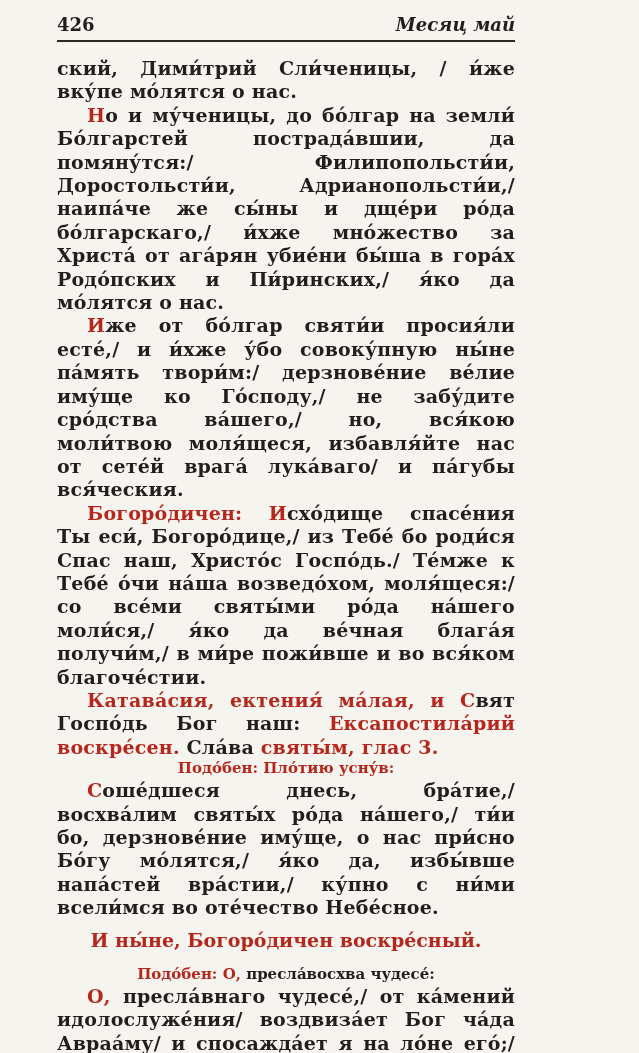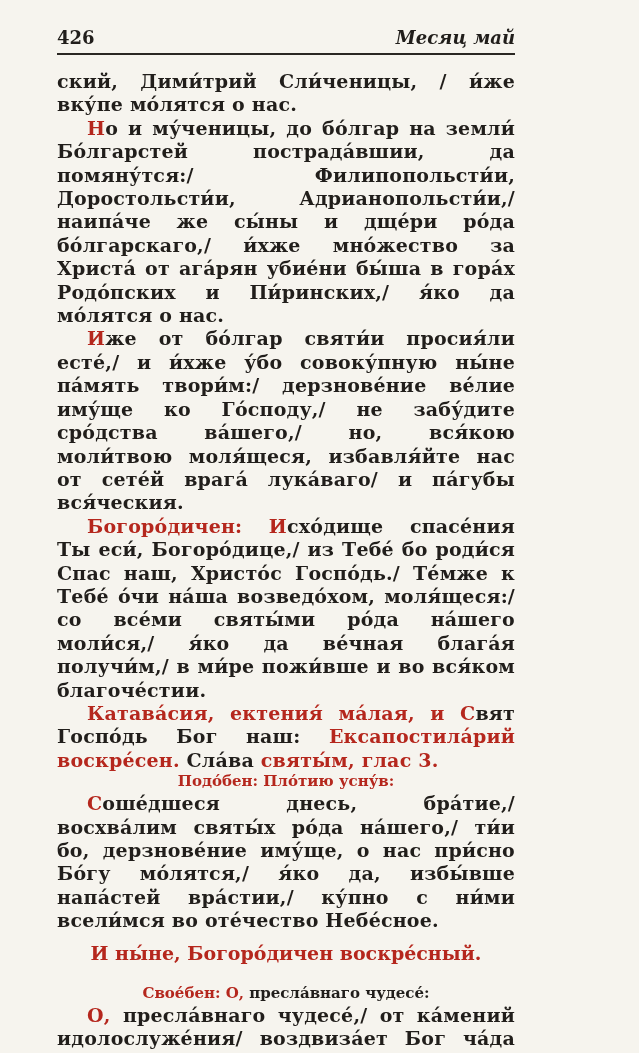--- a/index.html
+++ b/index.html
@@ -22,21 +22,20 @@
   }
   header.running-head {
     display: flex;
     justify-content: space-between;
     align-items: baseline;
     font-size: 18px;
     font-weight: bold;
   }
   .running-title {
     font-style: italic;
-    margin-top: 13px;
   }
   .rule {
     height: 2px;
     background: #2a2723;
     margin-top: 5px;
   }
   main.text-column {
     margin-top: 15px;
   }
   p.body {
@@ -51,21 +50,21 @@
     text-indent: 30px;
   }
   p.podoben {
     margin: 0 0 1px 0;
     font-size: 15px;
     line-height: 19px;
     font-weight: bold;
     text-align: center;
   }
   p.center-rubric {
-    margin: 9px 0 19px 0;
+    margin: 9px 0 13px 0;
     font-size: 19px;
     line-height: 23.4px;
     font-weight: bold;
     text-align: center;
   }
   .seg-black { color: #211e1b; }
   .seg-red   { color: #b5271d; }
 </style>
 </head>
 <body style="background: rgb(246, 244, 238); color: rgb(33, 30, 27);">
@@ -78,16 +77,16 @@
   <div class="rule"></div>
   <main class="text-column" id="text-column">
       <p class="body"><span class="seg-black" style="color: rgb(33, 30, 27);">ский, Дими́трий Сли́ченицы, / и́же вку́пе мо́лятся о нас.</span></p>
       <p class="body indent"><span class="seg-red" style="color: rgb(181, 39, 29);">Н</span><span class="seg-black" style="color: rgb(33, 30, 27);">о и му́ченицы, до бо́лгар на земли́ Бо́лгарстей пострада́вшии, да помяну́тся:/ Филипопольсти́и, Доростольсти́и, Адрианопольсти́и,/ наипа́че же сы́ны и дще́ри ро́да бо́лгарскаго,/ и́хже мно́жество за Христа́ от ага́рян убие́ни бы́ша в гора́х Родо́пских и Пи́ринских,/ я́ко да мо́лятся о нас.</span></p>
       <p class="body indent"><span class="seg-red" style="color: rgb(181, 39, 29);">И</span><span class="seg-black" style="color: rgb(33, 30, 27);">же от бо́лгар святи́и просия́ли есте́,/ и и́хже у́бо совоку́пную ны́не па́мять твори́м:/ дерзнове́ние ве́лие иму́ще ко Го́споду,/ не забу́дите сро́дства ва́шего,/ но, вся́кою моли́твою моля́щеся, избавля́йте нас от сете́й врага́ лука́ваго/ и па́губы вся́ческия.</span></p>
       <p class="body indent"><span class="seg-red" style="color: rgb(181, 39, 29);">Богоро́дичен: И</span><span class="seg-black" style="color: rgb(33, 30, 27);">схо́дище спасе́ния Ты еси́, Богоро́дице,/ из Тебе́ бо роди́ся Спас наш, Христо́с Госпо́дь./ Те́мже к Тебе́ о́чи на́ша возведо́хом, моля́щеся:/ со все́ми святы́ми ро́да на́шего моли́ся,/ я́ко да ве́чная блага́я получи́м,/ в ми́ре пожи́вше и во вся́ком благоче́стии.</span></p>
       <p class="body indent"><span class="seg-red" style="color: rgb(181, 39, 29);">Катава́сия, ектения́ ма́лая, и С</span><span class="seg-black" style="color: rgb(33, 30, 27);">вят Госпо́дь Бог наш: </span><span class="seg-red" style="color: rgb(181, 39, 29);">Ексапостила́рий воскре́сен. </span><span class="seg-black" style="color: rgb(33, 30, 27);">Сла́ва </span><span class="seg-red" style="color: rgb(181, 39, 29);">святы́м, глас 3.</span></p>
       <p class="podoben"><span class="seg-red" style="color: rgb(181, 39, 29);">Подо́бен: Пло́тию усну́в:</span></p>
       <p class="body indent"><span class="seg-red" style="color: rgb(181, 39, 29);">С</span><span class="seg-black" style="color: rgb(33, 30, 27);">оше́дшеся днесь, бра́тие,/ восхва́лим святы́х ро́да на́шего,/ ти́и бо, дерзнове́ние иму́ще, о нас при́сно Бо́гу мо́лятся,/ я́ко да, избы́вше напа́стей вра́стии,/ ку́пно с ни́ми всели́мся во оте́чество Небе́сное.</span></p>
       <p class="center-rubric"><span class="seg-red" style="color: rgb(181, 39, 29);">И ны́не, Богоро́дичен воскре́сный.</span></p>
-      <p class="podoben"><span class="seg-red" style="color: rgb(181, 39, 29);">Свое́бен: О, </span><span class="seg-black" style="color: rgb(33, 30, 27);">пресла́внаго чудесе́:</span></p>
+      <p class="podoben"><span class="seg-red" style="color: rgb(181, 39, 29);">Подо́бен: О, </span><span class="seg-black" style="color: rgb(33, 30, 27);">пресла́восхва чудесе́:</span></p>
       <p class="body indent"><span class="seg-red" style="color: rgb(181, 39, 29);">О,</span><span class="seg-black" style="color: rgb(33, 30, 27);"> пресла́внаго чудесе́,/ от ка́мений идолослуже́ния/ воздвиза́ет Бог ча́да Авраа́му/ и спосажда́ет я на ло́не его́;/ от бо́лгар святы́х прие́млет/ и в Ца́рство Свое́ вселя́ет./ О, дарова́ний Боже́ственных,/ и́миже, Христе́, спаси́ ду́ши на́ша,/ я́ко еди́н Благ и Человеколю́бец.</span></p>
     </main>
 </div>
 
 </body></html>

